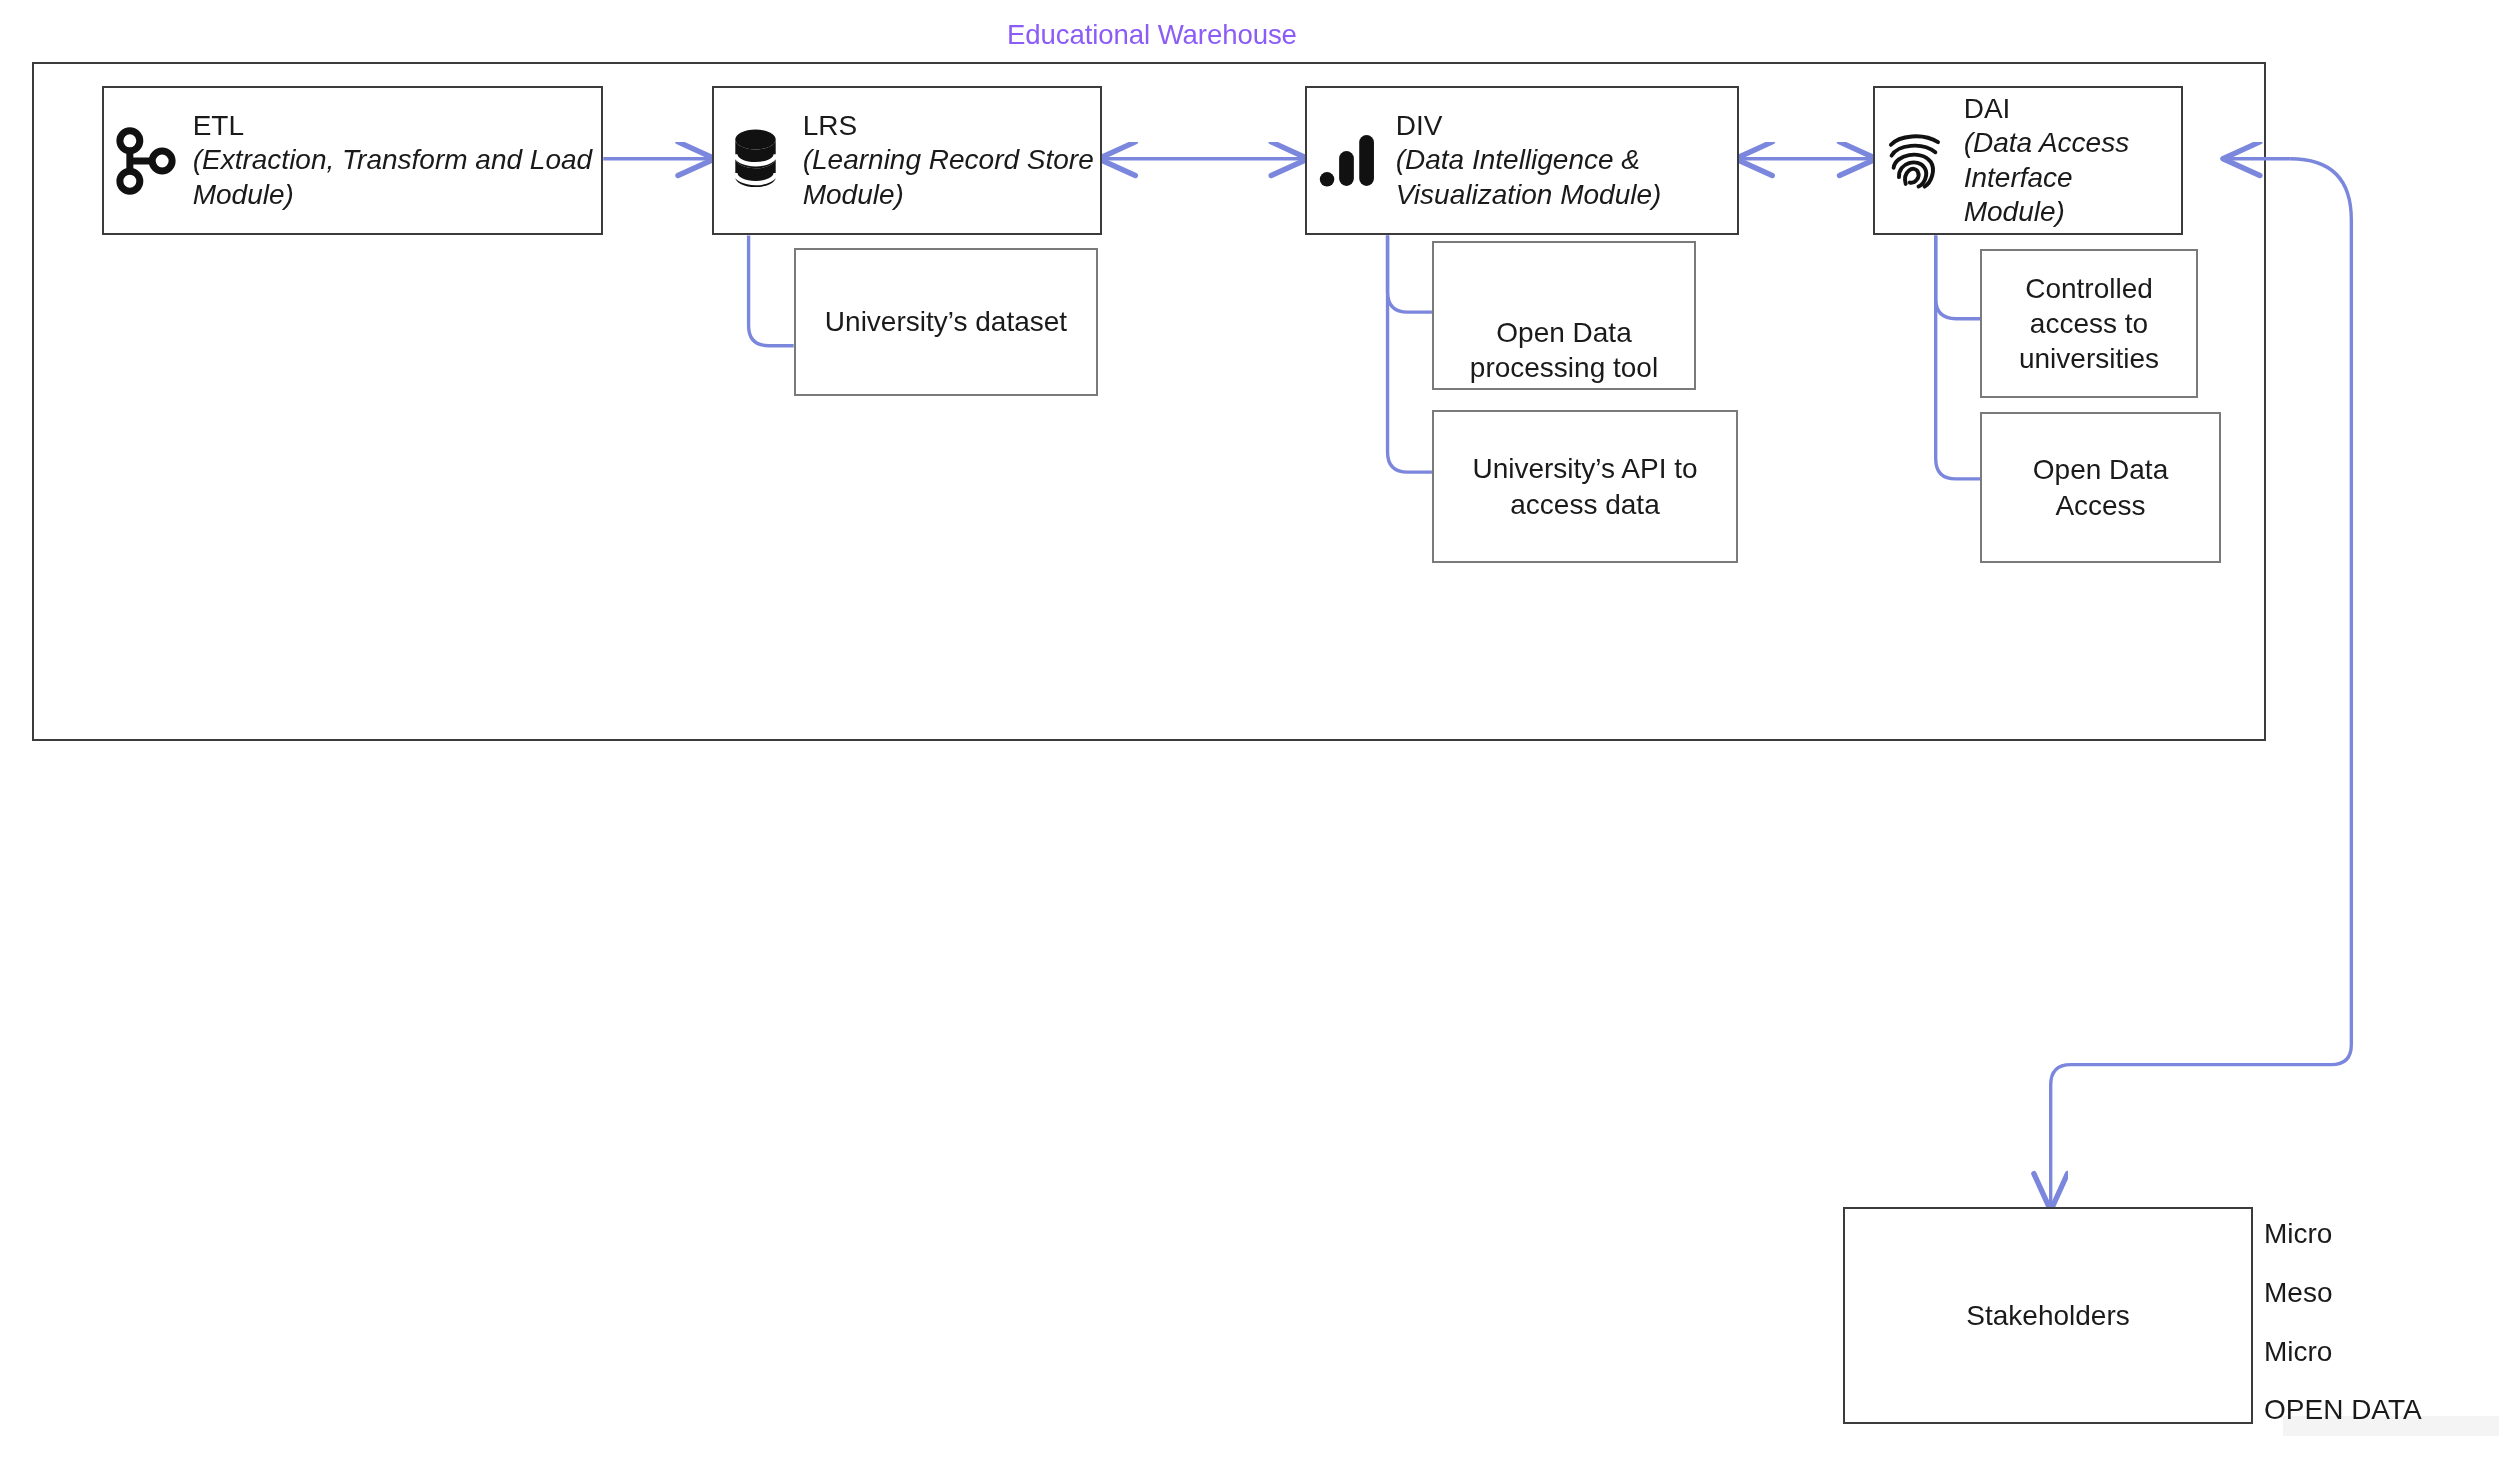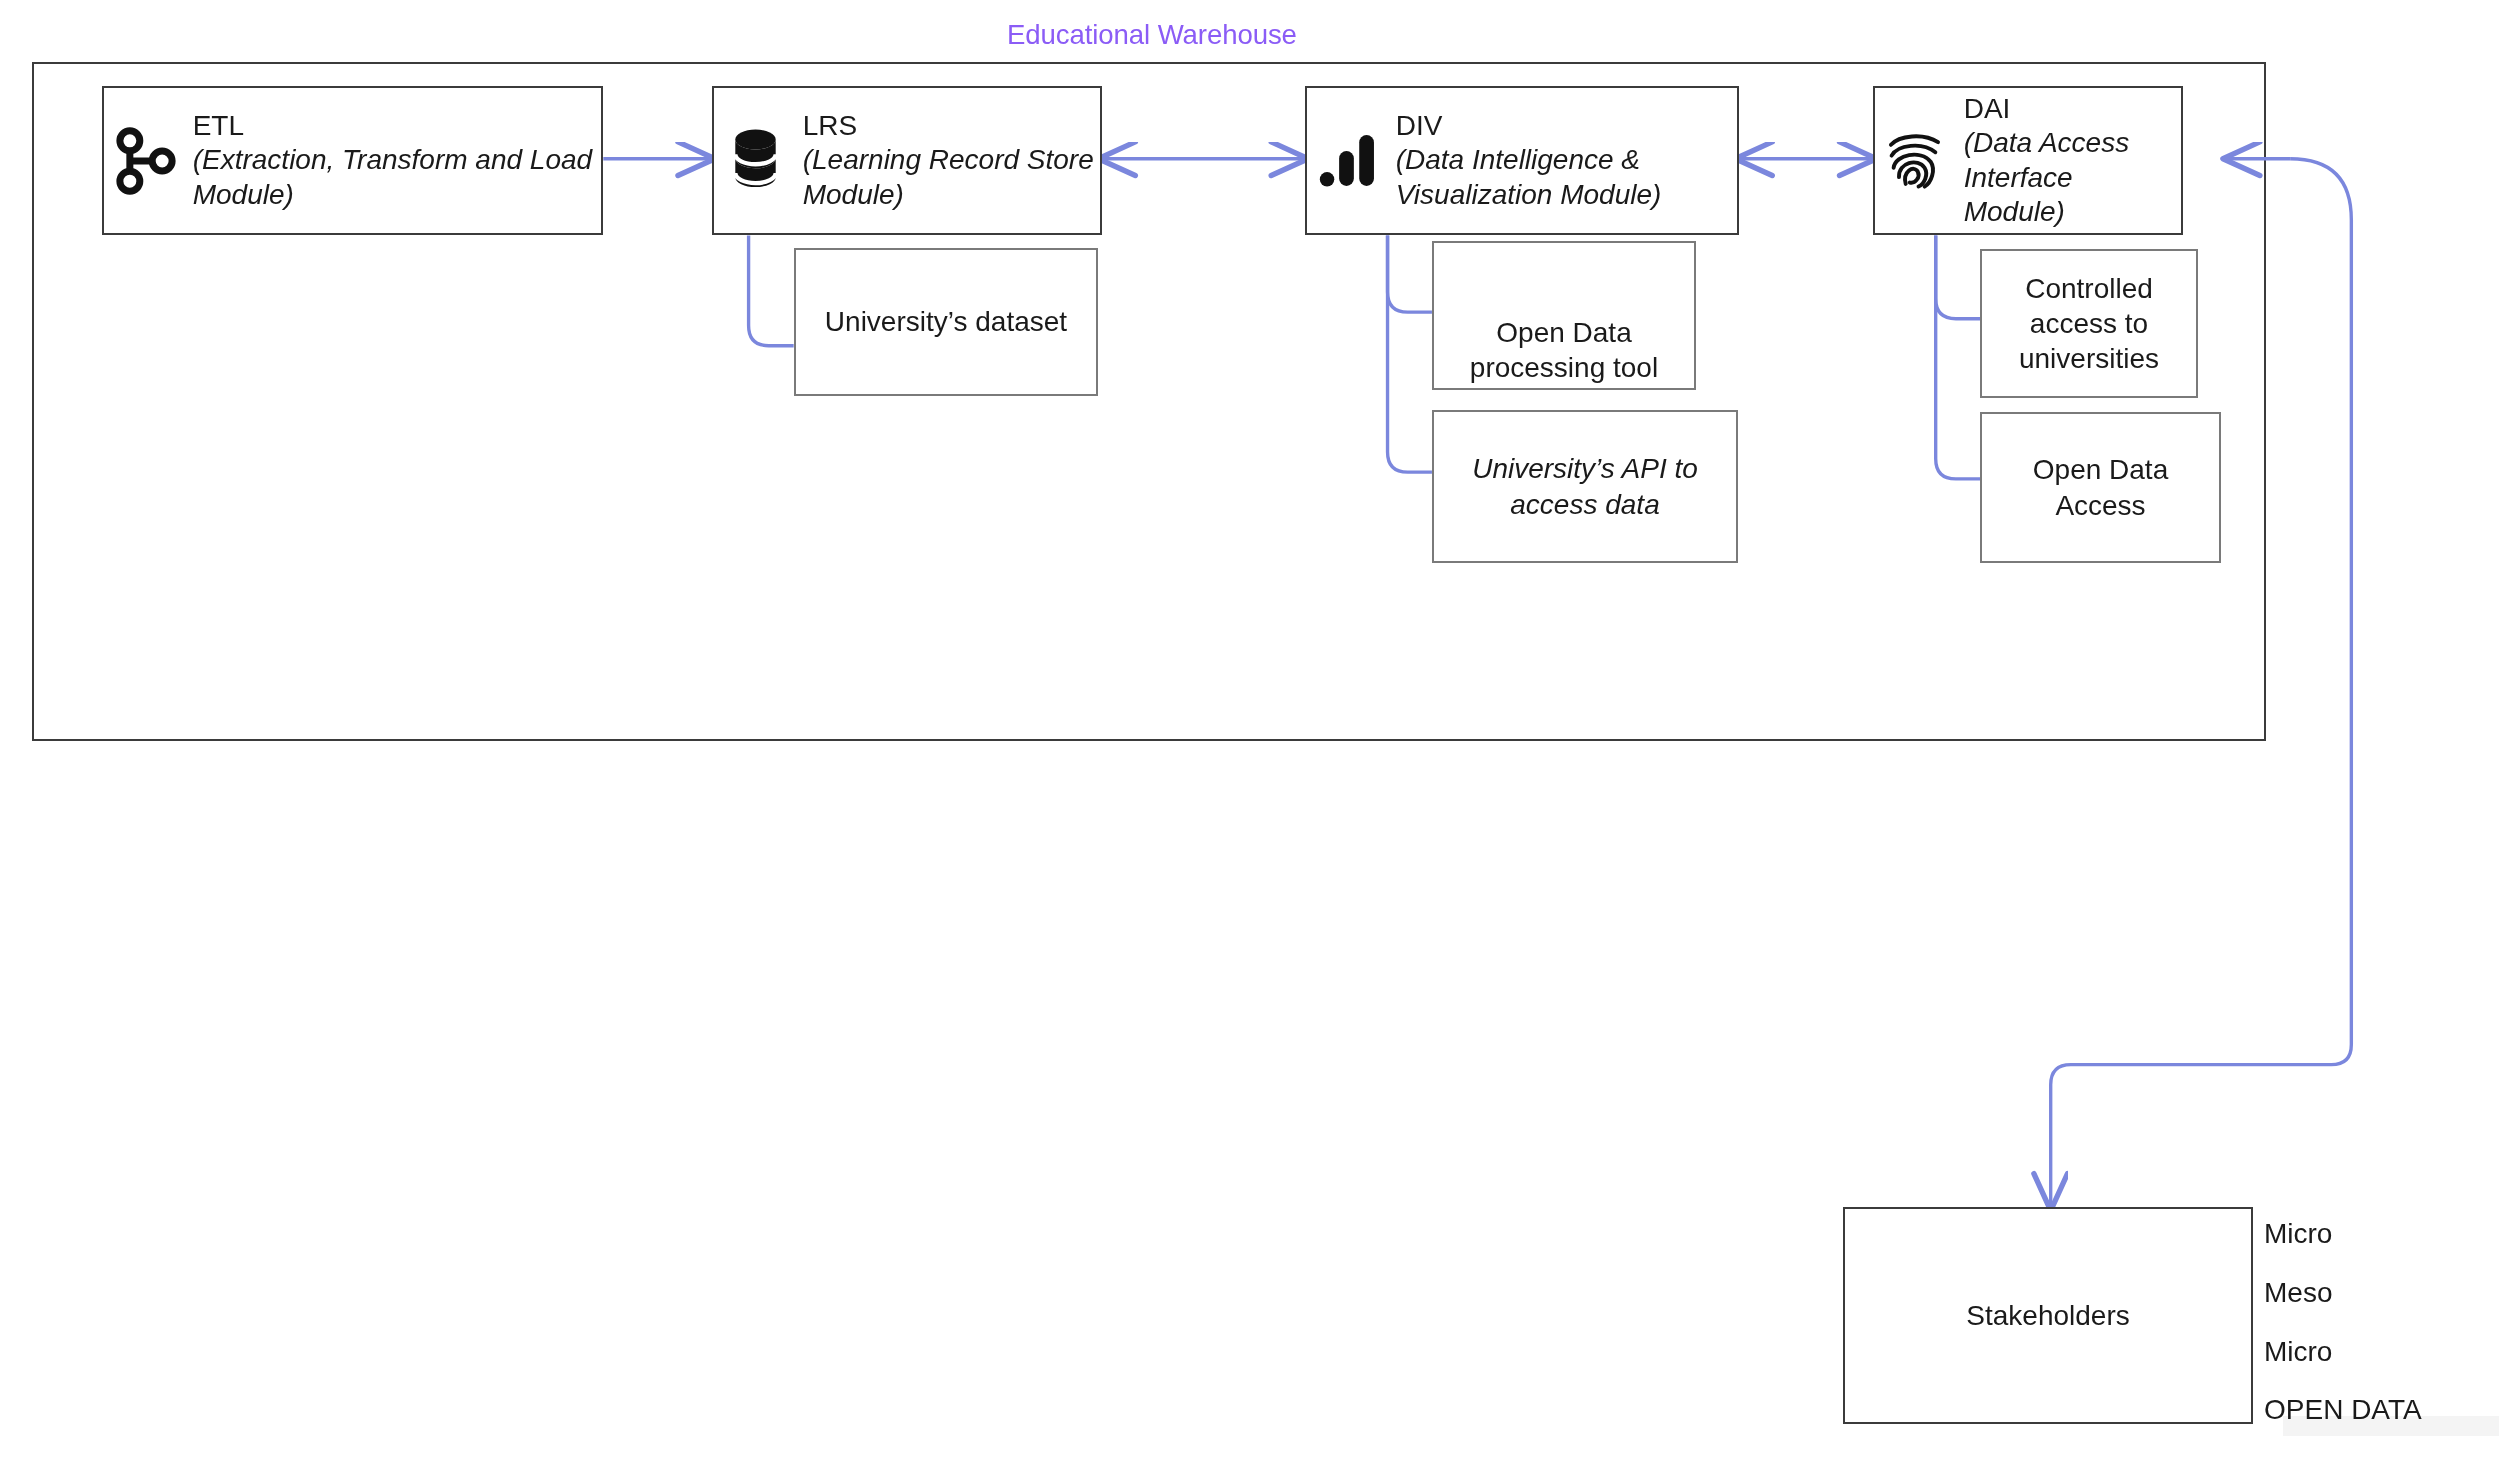--- a/index.html
+++ b/index.html
@@ -220,21 +220,21 @@
   </div>
 
   <div class="box leaf" style="left:794px; top:248px; width:304px; height:148px;">
     <span>University’s dataset</span>
   </div>
 
   <div class="box leaf" style="left:1432px; top:241px; width:264px; height:149px;align-items:flex-end;">
     <span>Open Data processing tool</span>
   </div>
 
-  <div class="box leaf" style="left:1432px; top:410px; width:306px; height:153px;font-style:italic;">
+  <div class="box leaf" style="left:1432px; top:410px; width:306px; height:153px;">
     <span>University’s API to access data</span>
   </div>
 
   <div class="box leaf" style="left:1980px; top:249px; width:218px; height:149px;">
     <span>Controlled access to universities</span>
   </div>
 
   <div class="box leaf" style="left:1980px; top:412px; width:241px; height:151px;">
     <span>Open Data Access</span>
   </div>

